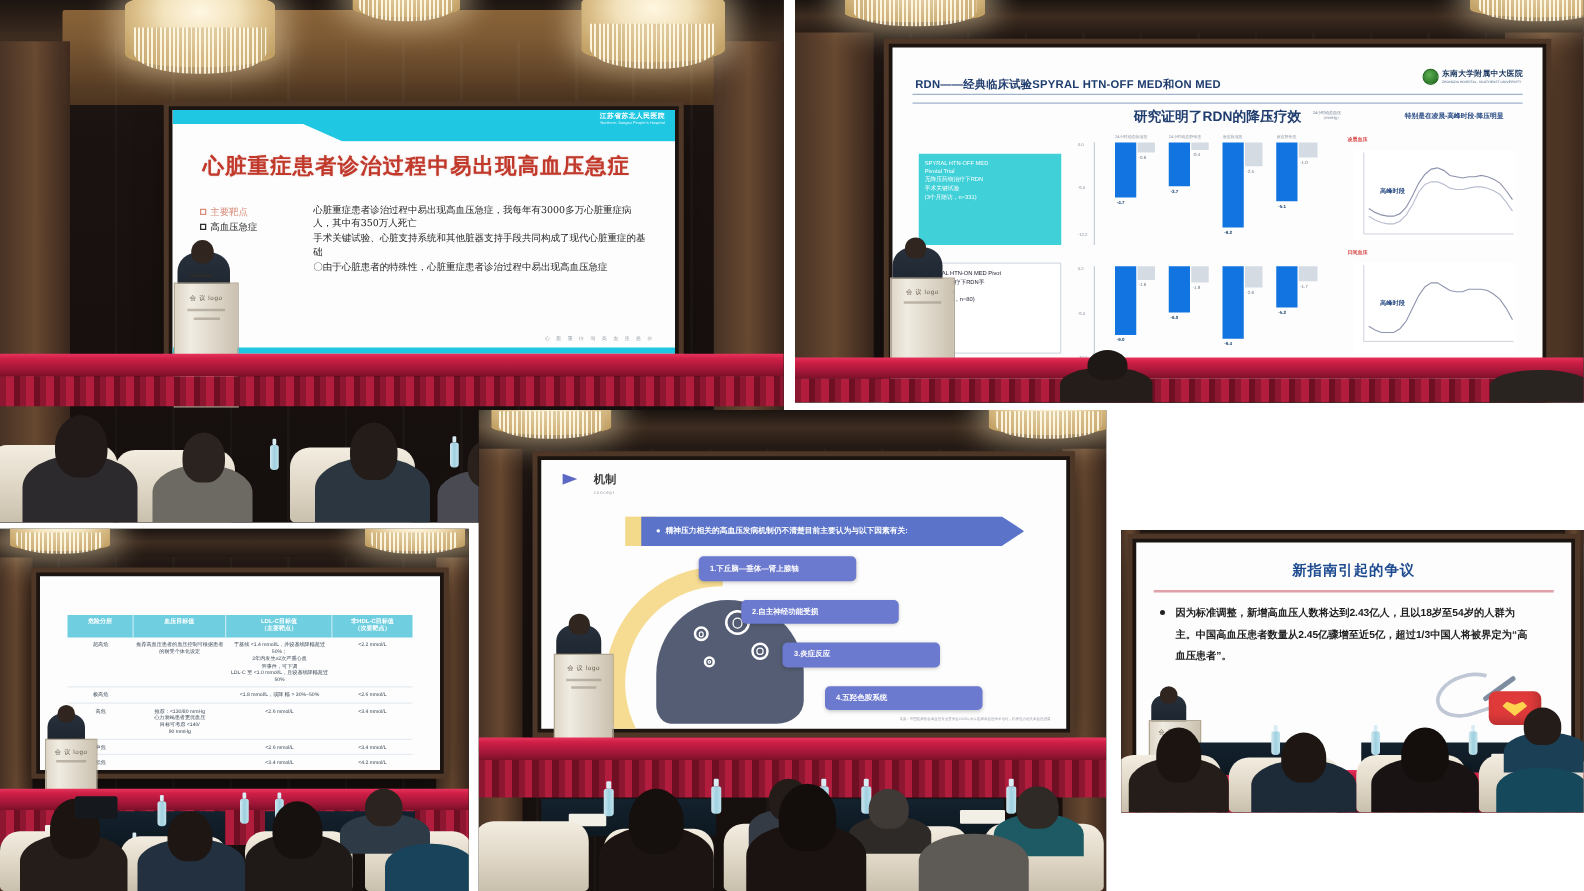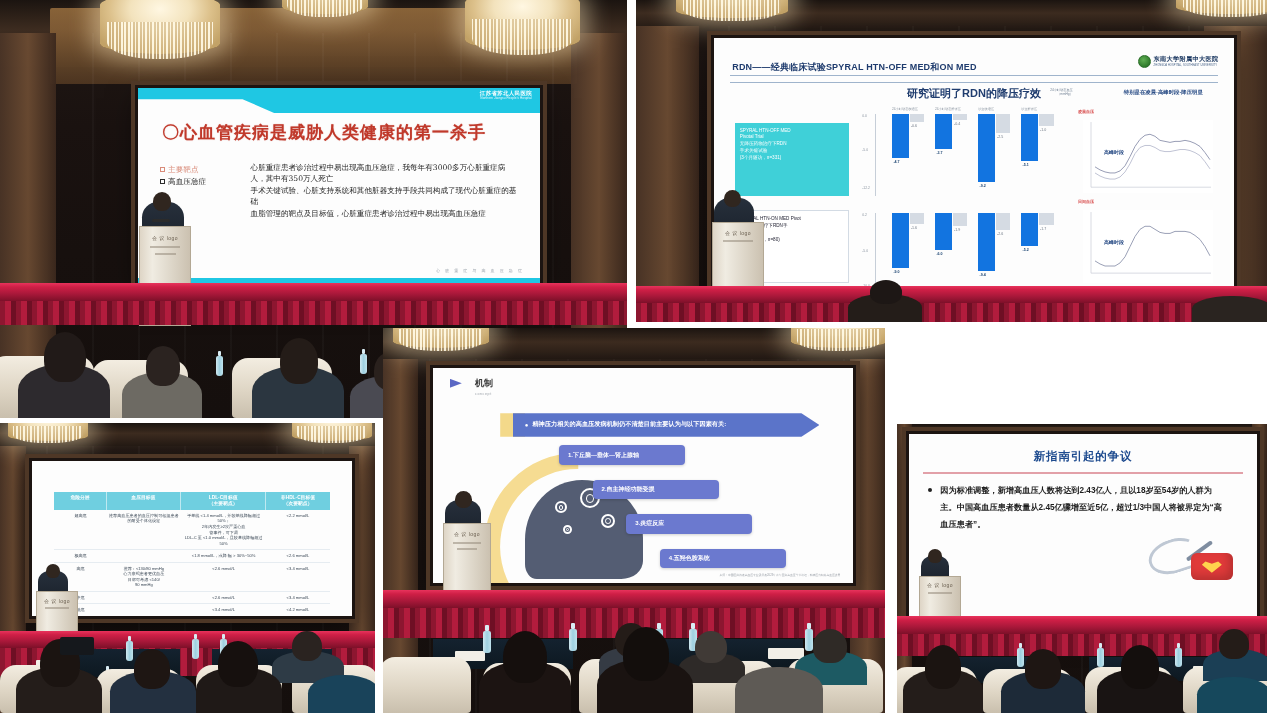--- a/index.html
+++ b/index.html
@@ -314,29 +314,29 @@
       <div class="chand" style="left:465px;top:-8px;width:115px;height:58px;"></div>
       <div class="chand" style="left:282px;top:-26px;width:86px;height:40px;"></div>
     </div>
 
     <div class="screen" style="left:138px; top:88px; width:402px; height:195px;">
       <div class="s1-header"></div>
       <div class="s1-logo">
         <div class="cn">江苏省苏北人民医院</div>
         <div class="en">Northern Jiangsu People's Hospital</div>
       </div>
-      <div class="s1-title">〇心血管疾病是威胁人类健康的第一杀手</div>
+      <div class="s1-title">心脏重症患者诊治过程中易出现高血压急症</div>
       <div class="s1-left">
         <div class="s1-k1"><span style="border:1px solid #d98c7a;display:inline-block;width:5px;height:5px;margin-right:3px;"></span><span>主要靶点</span></div>
         <div class="s1-k2"><span style="border:1px solid #2b2b2b;display:inline-block;width:5px;height:5px;margin-right:3px;"></span><span>高血压急症</span></div>
       </div>
       <div class="s1-body">
         <div>心脏重症患者诊治过程中易出现高血压急症，我每年有3000多万心脏重症病人，其中有350万人死亡</div>
         <div>手术关键试验、心脏支持系统和其他脏器支持手段共同构成了现代心脏重症的基础</div>
-        <div>血脂管理的靶点及目标值，心脏重症患者诊治过程中易出现高血压急症</div>
+        <div>〇由于心脏患者的特殊性，心脏重症患者诊治过程中易出现高血压急症</div>
       </div>
       <div class="s1-foot">心 脏 重 症 与 高 血 压 急 症</div>
       <div class="s1-botbar"></div>
     </div>
 
     <div class="speaker-body" style="left:142px;top:202px;width:42px;height:40px;"></div>
     <div class="speaker-head" style="left:153px;top:192px;width:18px;height:19px;"></div>
     <div class="podium" style="left:139px;top:226px;width:52px;height:100px;">
       <div class="podium-art">
         <div class="podium-title">会 议 logo</div>
@@ -725,21 +725,21 @@
 
       <div class="shoulders" style="left:196px;bottom:0;width:86px;height:46px;background:#1f1917;"></div>
       <div class="head" style="left:218px;bottom:26px;width:40px;height:46px;background:#16100e;"></div>
 
       <div class="shoulders" style="left:308px;bottom:0;width:72px;height:38px;background:#19435a;"></div>
 
       <div style="position:absolute;left:60px;bottom:58px;width:34px;height:18px;background:#15181c;border-radius:2px;"></div>
     </div>
   </div>
 
-  <div class="panel" style="left:897px; top:424px; width:370px; height:289px;">
+  <div class="panel" style="left:897px; top:424px; width:370px; height:226px;">
     <div class="hall">
       <div class="ceiling" style="height:5%;"></div>
       <div class="wood-panelling"></div>
       <div class="wood-l" style="width:4%;top:0;"></div>
       <div class="wood-r" style="width:4%;top:0;"></div>
     </div>
 
     <div class="screen" style="left:12px; top:10px; width:348px; height:182px;">
       <div class="s5-title">新指南引起的争议</div>
       <div class="s5-rule"></div>

